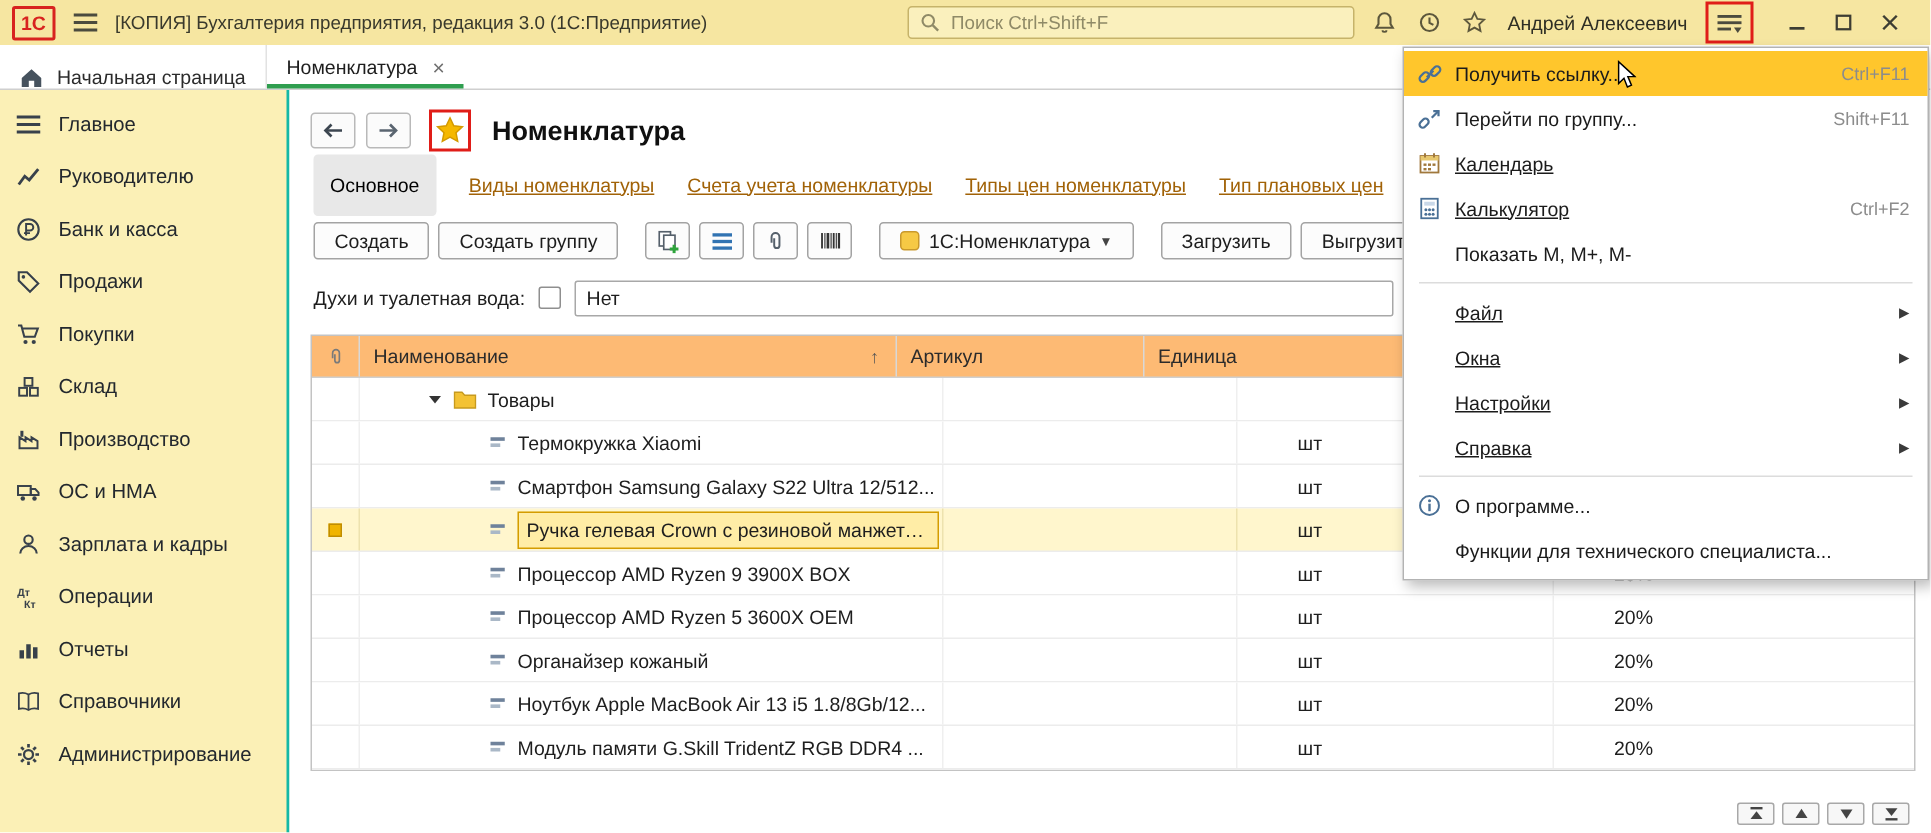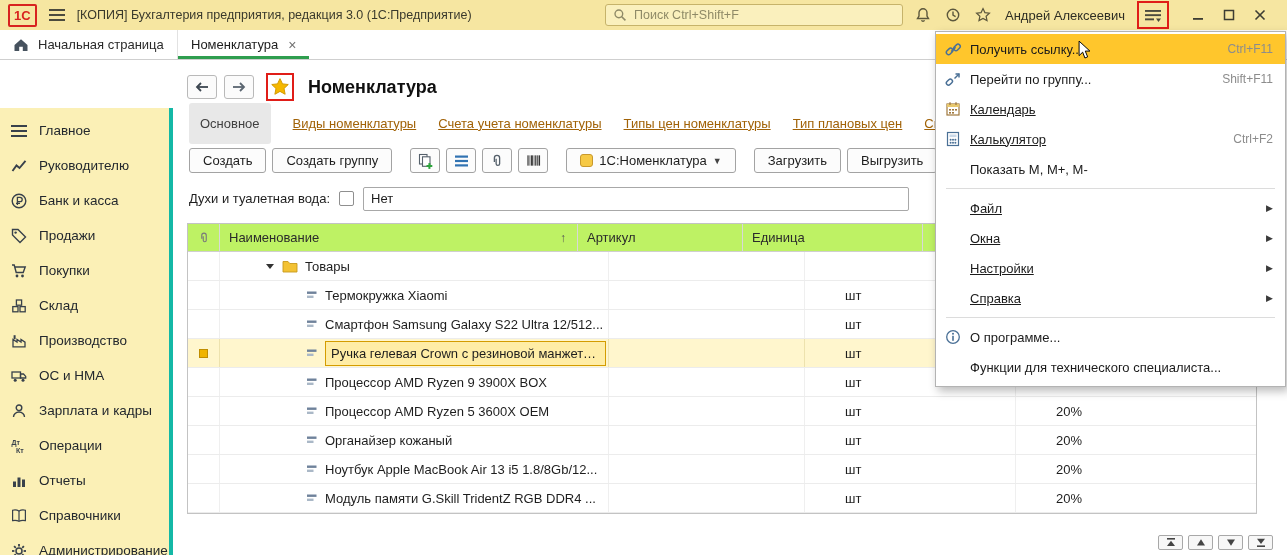--- a/index.html
+++ b/index.html
@@ -14,56 +14,56 @@
   .app-title{font-size:12.5px;color:#39392c;white-space:nowrap;}
   .search{margin-left:auto;width:298px;height:22px;border:1px solid #c6b36a;border-radius:3px;background:#faf0bd;display:flex;align-items:center;gap:7px;padding:0 7px;color:#8f8a67;font-size:12.5px;flex:none;}
   .user-name{font-size:13px;color:#2e2e24;white-space:nowrap;margin:0 2px;}
   .red-box{border:2px solid #e01d18;display:inline-flex;align-items:center;justify-content:center;}
   .tools-wrap{padding:2px 4px;}
   .win-controls{display:flex;gap:17px;margin:0 6px 0 12px;align-items:center;}
   .win-controls span{display:inline-flex;width:14px;height:14px;align-items:center;justify-content:center;}
 
   
   .tabbar{height:30px;background:#fff;border-bottom:1px solid #cfcfcf;display:flex;align-items:stretch;}
-  .home-tab{width:178px;display:flex;align-items:center;gap:9px;padding-left:13px;color:#2b2b2b;border-right:1px solid #e2e2e2;}
+  .home-tab{width:178px;display:flex;align-items:flex-end;gap:9px;padding-left:13px;color:#2b2b2b;border-right:1px solid #e2e2e2;}
   .tab{display:flex;align-items:center;gap:10px;padding:0 13px;position:relative;color:#1d1d1d;}
   .tab.active::after{content:"";position:absolute;left:0;right:0;bottom:0;height:3px;background:#2f9e4f;}
   .tab-close{color:#707070;font-size:14px;line-height:1;}
 
   
   .layout{display:flex;height:495px;}
-  .sidebar{width:173px;background:#fbf0b6;border-right:4px solid #14b8a6;padding-top:5px;flex:none;margin-top:48px;}
+  .sidebar{width:193px;background:#fbf0b6;border-right:2px solid #14b8a6;padding-top:5px;flex:none;}
   .side-item{height:35px;display:flex;align-items:center;gap:11px;padding:0 8px 0 10px;font-size:13.5px;color:#23282e;cursor:default;}
   .side-icon{width:18px;height:18px;display:inline-flex;align-items:center;justify-content:center;flex:none;}
   .main{flex:1;position:relative;background:#fff;overflow:hidden;}
 
   
   .nav-row{display:flex;align-items:center;gap:7px;margin:12px 0 0 14px;height:30px;}
   .nav-btn{width:30px;height:24px;border:1px solid #b9b9b9;border-radius:3px;background:#fbfbfb;display:inline-flex;align-items:center;justify-content:center;}
   .fav-wrap{padding:2px;margin-left:5px;}
   .page-title{font-size:18px;font-weight:bold;color:#101010;margin-left:7px;}
 
   .section-row{display:flex;align-items:center;gap:22px;margin:8px 0 0 16px;height:26px;white-space:nowrap;}
-  .section-chip{background:#e8e8e8;border-radius:3px;padding:13px 11px;color:#404040;}
+  .section-chip{background:#e8e8e8;border-radius:3px;padding:13px 11px;color:#000000;}
   .section-link{color:#a16207;text-decoration:underline;}
 
   .toolbar-row{display:flex;align-items:flex-end;gap:6px;margin:11px 0 0 16px;height:26px;}
   .btn{height:25px;padding:0 13px;background:#fcfcfc;border:1px solid #a3a3a3;border-radius:3px;font-size:13px;color:#1d1d1d;display:inline-flex;align-items:center;gap:6px;white-space:nowrap;}
   .icon-btn{width:30px;padding:0;justify-content:center;}
   .caret-down{font-size:9px;color:#444;}
   .y-dot{width:13px;height:13px;border-radius:3px;background:#f6c945;border:1px solid #c9992c;display:inline-block;}
   .tb-gap{width:6px;}
 
   .filter-row{display:flex;align-items:center;gap:9px;margin:13px 0 0 16px;height:25px;}
   .checkbox{width:15px;height:15px;border:1px solid #8f8f8f;border-radius:2px;background:#fff;flex:none;}
   .filter-input{width:546px;height:24px;border:1px solid #a8a8a8;border-radius:2px;font:13px "Liberation Sans",sans-serif;padding:0 7px;color:#1d1d1d;background:#fff;}
 
   
   .grid-table{margin:12px 0 0 14px;width:1070px;border:1px solid #c3c3c3;}
-  .t-header{display:grid;grid-template-columns:32px 358px 165px 180px 1fr;height:28px;background:#bef264;border-bottom:1px solid #cfcfcf;text-align:center;}
+  .t-header{display:grid;grid-template-columns:32px 358px 165px 180px 1fr;height:28px;background:#fdba74;border-bottom:1px solid #cfcfcf;text-align:center;}
   .t-header .cell{display:flex;align-items:center;padding:0 9px;color:#2b2b2b;border-right:1px solid #d8d8d8;}
   .t-row{display:grid;grid-template-columns:32px 358px 165px 180px 1fr;height:29px;border-bottom:1px solid #ececec;background:#fff;gap:31px;}
   .t-row .cell{display:flex;align-items:center;padding:0 9px;border-right:1px solid #efefef;overflow:hidden;white-space:nowrap;}
   .cell.last{border-right:none;}
   .attach-cell{justify-content:center;padding:0 4px !important;}
   .sort{margin-left:auto;color:#555;font-size:12px;padding-right:2px;}
   .name-cell{padding:0 1px 0 0 !important;}
   .t-header .name-cell{padding:0 9px !important;}
   .caret{width:0;height:0;border-left:4px solid transparent;border-right:4px solid transparent;border-top:5px solid #333;margin-left:15px;flex:none;}
   .folder{width:16px;height:14px;margin-left:8px;flex:none;display:inline-flex;}

